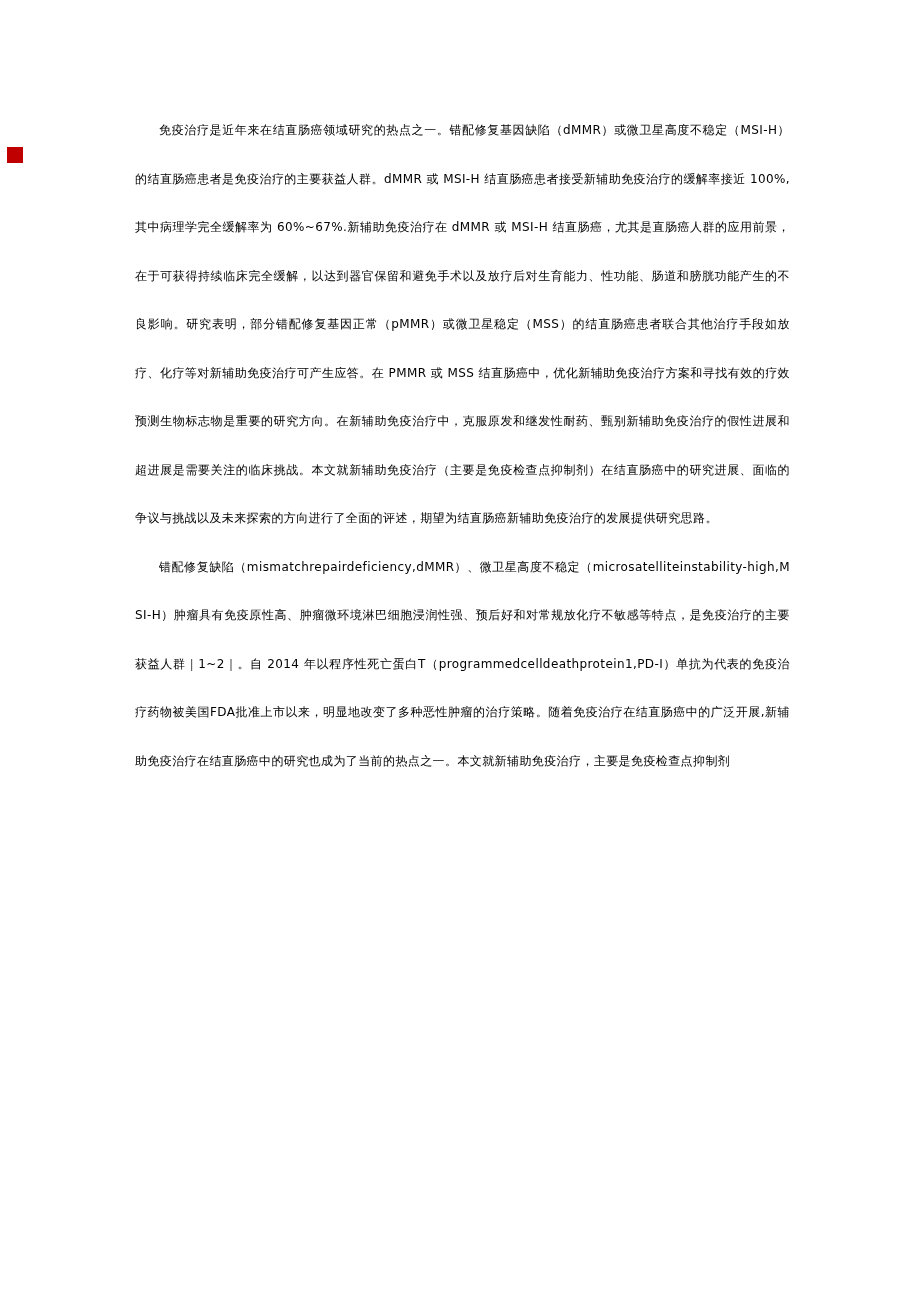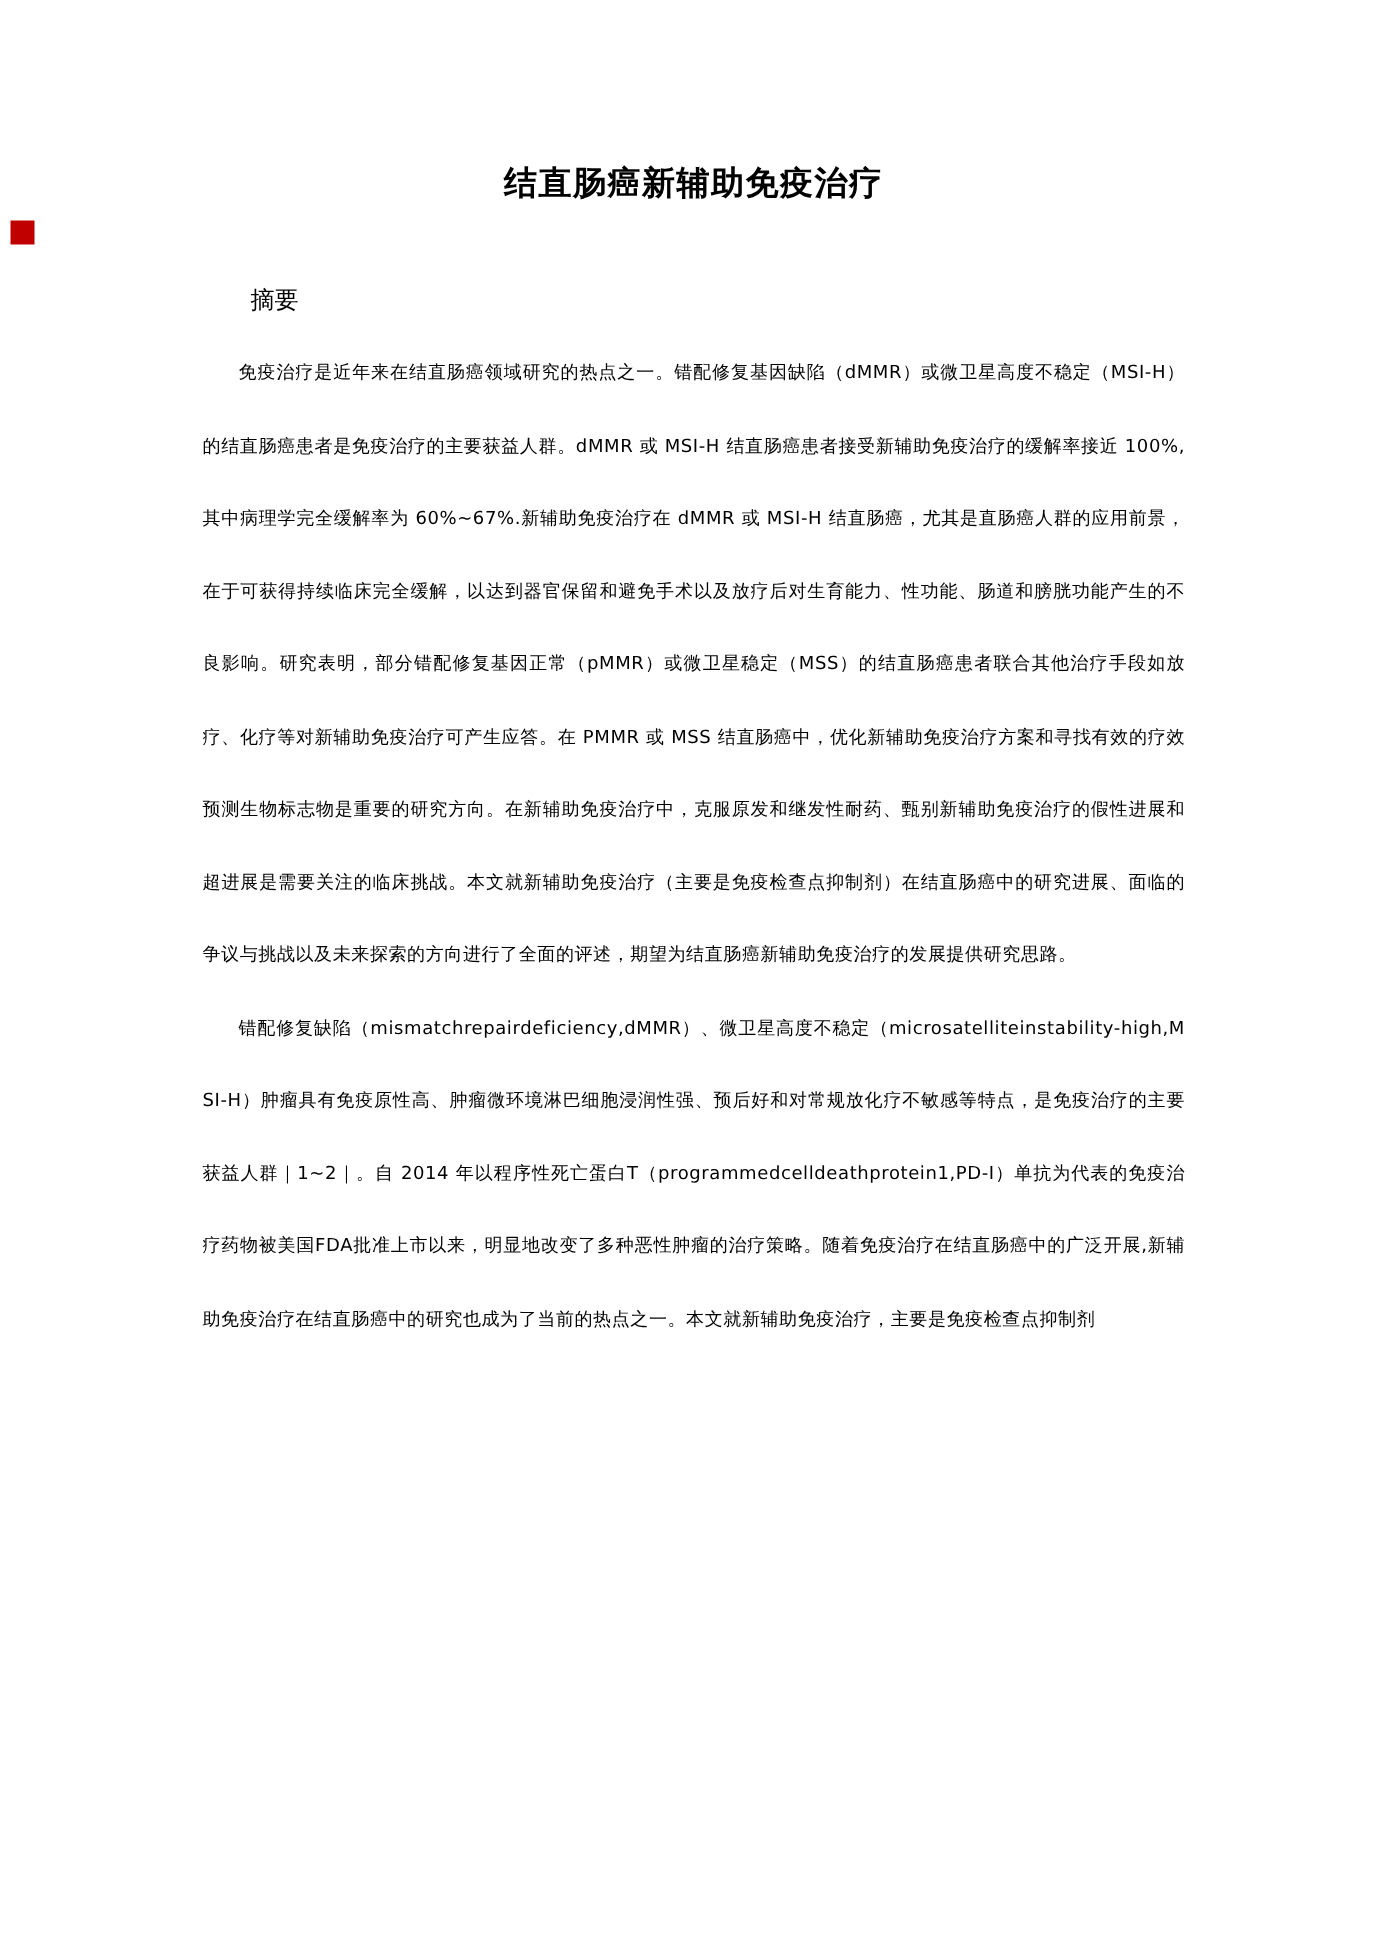--- a/index.html
+++ b/index.html
@@ -56,21 +56,19 @@
     word-break: break-all;
   }
 </style>
 </head>
 <body>
 
 <div class="page">
 
   <div class="red-marker" style="background: rgb(192, 0, 0);"></div>
 
-  <h1 class="title">结直肠癌新辅助免疫治疗</h1>
 
-  <p class="abstract-heading">摘要</p>
 
   <p class="para">免疫治疗是近年来在结直肠癌领域研究的热点之一。错配修复基因缺陷（dMMR）或微卫星高度不稳定（MSI-H）的结直肠癌患者是免疫治疗的主要获益人群。dMMR 或 MSI-H 结直肠癌患者接受新辅助免疫治疗的缓解率接近 100%,其中病理学完全缓解率为 60%~67%.新辅助免疫治疗在 dMMR 或 MSI-H 结直肠癌，尤其是直肠癌人群的应用前景，在于可获得持续临床完全缓解，以达到器官保留和避免手术以及放疗后对生育能力、性功能、肠道和膀胱功能产生的不良影响。研究表明，部分错配修复基因正常（pMMR）或微卫星稳定（MSS）的结直肠癌患者联合其他治疗手段如放疗、化疗等对新辅助免疫治疗可产生应答。在 PMMR 或 MSS 结直肠癌中，优化新辅助免疫治疗方案和寻找有效的疗效预测生物标志物是重要的研究方向。在新辅助免疫治疗中，克服原发和继发性耐药、甄别新辅助免疫治疗的假性进展和超进展是需要关注的临床挑战。本文就新辅助免疫治疗（主要是免疫检查点抑制剂）在结直肠癌中的研究进展、面临的争议与挑战以及未来探索的方向进行了全面的评述，期望为结直肠癌新辅助免疫治疗的发展提供研究思路。</p>
 
   <p class="para">错配修复缺陷（mismatchrepairdeficiency,dMMR）、微卫星高度不稳定（microsatelliteinstability-high,MSI-H）肿瘤具有免疫原性高、肿瘤微环境淋巴细胞浸润性强、预后好和对常规放化疗不敏感等特点，是免疫治疗的主要获益人群｜1~2｜。自 2014 年以程序性死亡蛋白T（programmedcelldeathprotein1,PD-I）单抗为代表的免疫治疗药物被美国FDA批准上市以来，明显地改变了多种恶性肿瘤的治疗策略。随着免疫治疗在结直肠癌中的广泛开展,新辅助免疫治疗在结直肠癌中的研究也成为了当前的热点之一。本文就新辅助免疫治疗，主要是免疫检查点抑制剂</p>
 
 </div>
 
 </body></html>

